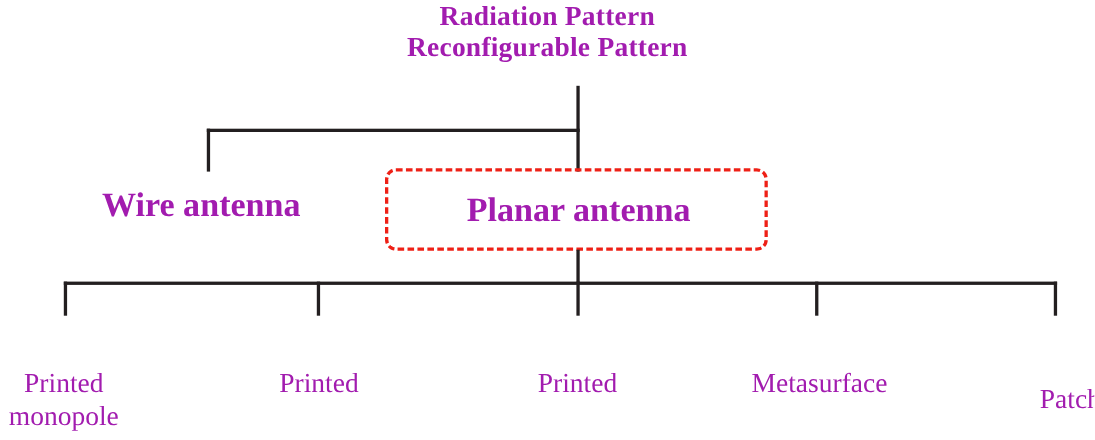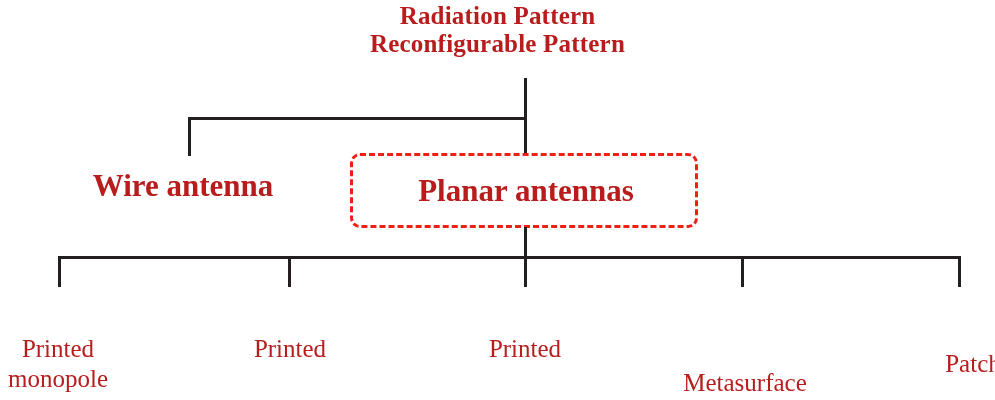--- a/index.html
+++ b/index.html
@@ -6,21 +6,21 @@
     margin: 0;
     padding: 0;
     background: #ffffff;
   }
   #diagram-root {
     position: relative;
     width: 995px;
     height: 400px;
     background: #ffffff;
     font-family: "Liberation Serif", "DejaVu Serif", serif;
-    color: #b91c1c;
+    color: #a21caf;
     overflow: hidden;
   }
 
   
   .node-title {
     position: absolute;
     left: 0;
     width: 995px;
     text-align: center;
     font-weight: bold;
@@ -86,21 +86,21 @@
 
   <div class="hline" style="left:188px; top:117px; width:339px;"></div>
   <div class="vline" style="left:188px; top:117px; height:39px;"></div>
 
   <div class="node-label-bold" style="left:83px; top:171px; width:200px;">
     <span>Wire antenna</span>
   </div>
 
   <div class="dashed-box" style="left:350px; top:153px; width:348px; height:75px;"></div>
   <div class="node-label-bold" style="left:376px; top:176px; width:300px;">
-    <span>Planar antennas</span>
+    <span>Planar antenna</span>
   </div>
 
   <div class="vline" style="left:524px; top:227px; height:31px;"></div>
 
   <div class="hline" style="left:58px; top:256px; width:903px;"></div>
 
   <div class="vline" style="left:58px;  top:256px; height:31px;"></div>
   <div class="vline" style="left:288px; top:256px; height:31px;"></div>
   <div class="vline" style="left:524px; top:256px; height:31px;"></div>
   <div class="vline" style="left:741px; top:256px; height:31px;"></div>
@@ -112,21 +112,21 @@
   </div>
 
   <div class="leaf-label" style="left:190px; top:334px; width:200px;">
     <span class="lline">Printed</span>
   </div>
 
   <div class="leaf-label" style="left:425px; top:334px; width:200px;">
     <span class="lline">Printed</span>
   </div>
 
-  <div class="leaf-label" style="left:645px; top:334px; width:200px;margin-top:34px;">
+  <div class="leaf-label" style="left:645px; top:334px; width:200px;">
     <span class="lline">Metasurface</span>
   </div>
 
   <div class="leaf-label" style="left:873px; top:349px; width:200px;">
     <span class="lline">Patch</span>
   </div>
 
 </div>
 
 </body></html>

